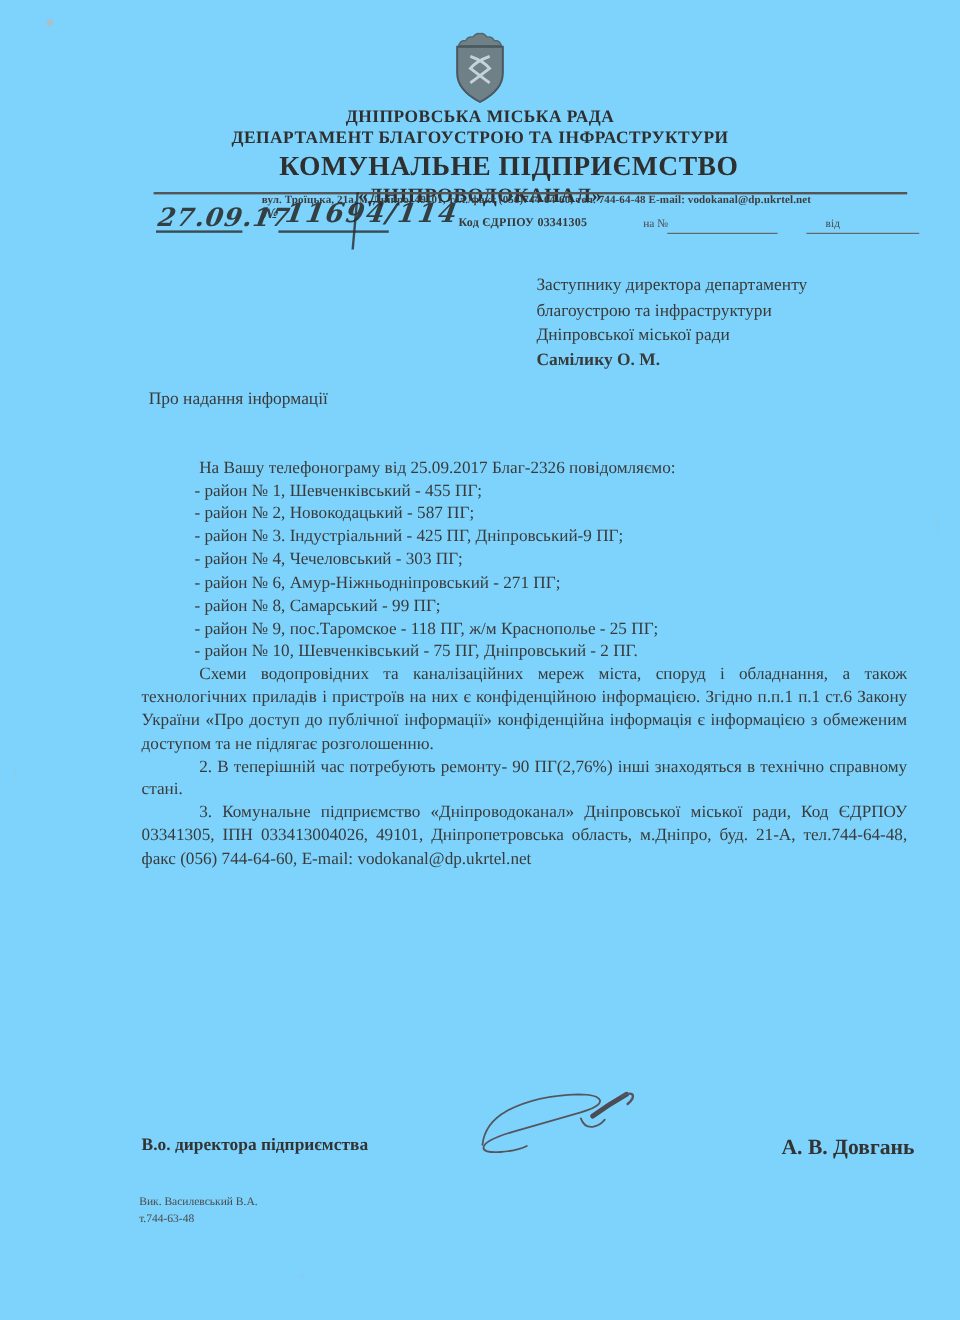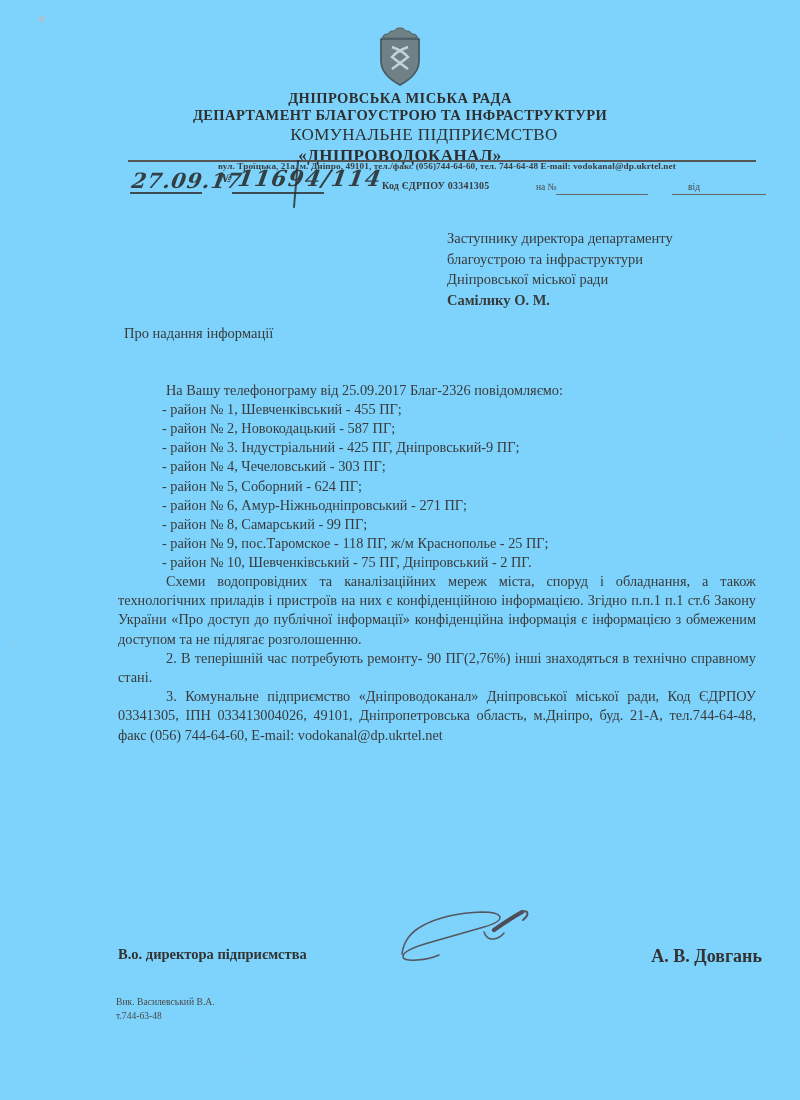--- a/index.html
+++ b/index.html
@@ -45,21 +45,21 @@
     display: block;
     opacity: .82;
   }
   .org-line {
     letter-spacing: .4px;
     color: #2f2f2f;
     line-height: 1.18;
   }
   .org-1 { font-size: 14.5px; font-weight: 700; }
   .org-2 { font-size: 14.5px; font-weight: 700; }
-  .org-3 { font-size: 17px; font-weight: 400; margin-top: 1px; margin-left: 48px; }
+  .org-3 { font-size: 23px; font-weight: 700; margin-top: 1px; margin-left: 48px; }
   .org-4 { font-size: 17px; font-weight: 700; margin-top: 1px; }
 
   .address-line {
     position: absolute;
     left: 142px;
     right: 48px;
     top: 161px;
     font-size: 9.2px;
     font-weight: 700;
     text-align: center;
@@ -294,21 +294,20 @@
 
   <div class="subject">Про надання інформації</div>
 
   <div class="body">
     <p>На Вашу телефонограму від 25.09.2017 Благ-2326 повідомляємо:</p>
     <ul class="district-list">
       <li>- район № 1, Шевченківський - 455 ПГ;</li>
       <li>- район № 2, Новокодацький - 587 ПГ;</li>
       <li>- район № 3. Індустріальний - 425 ПГ, Дніпровський-9 ПГ;</li>
       <li>- район № 4, Чечеловський - 303 ПГ;</li>
-      <li>- район № 5, Соборний - 624 ПГ;</li>
       <li>- район № 6, Амур-Ніжньодніпровський - 271 ПГ;</li>
       <li>- район № 8, Самарський - 99 ПГ;</li>
       <li>- район № 9, пос.Таромское - 118 ПГ, ж/м Краснополье - 25 ПГ;</li>
       <li>- район № 10, Шевченківський - 75 ПГ, Дніпровський - 2 ПГ.</li>
     </ul>
     <p>Схеми водопровідних та каналізаційних мереж міста, споруд і обладнання, а також технологічних приладів і пристроїв на них є конфіденційною інформацією. Згідно п.п.1 п.1 ст.6 Закону України «Про доступ до публічної інформації» конфіденційна інформація є інформацією з обмеженим доступом та не підлягає розголошенню.</p>
     <p>2. В теперішній час потребують ремонту- 90 ПГ(2,76%) інші знаходяться в технічно справному стані.</p>
     <p>3. Комунальне підприємство «Дніпроводоканал» Дніпровської міської ради, Код ЄДРПОУ 03341305, ІПН 033413004026, 49101, Дніпропетровська область, м.Дніпро, буд. 21-А, тел.744-64-48, факс (056) 744-64-60, E-mail: vodokanal@dp.ukrtel.net</p>
   </div>
 

